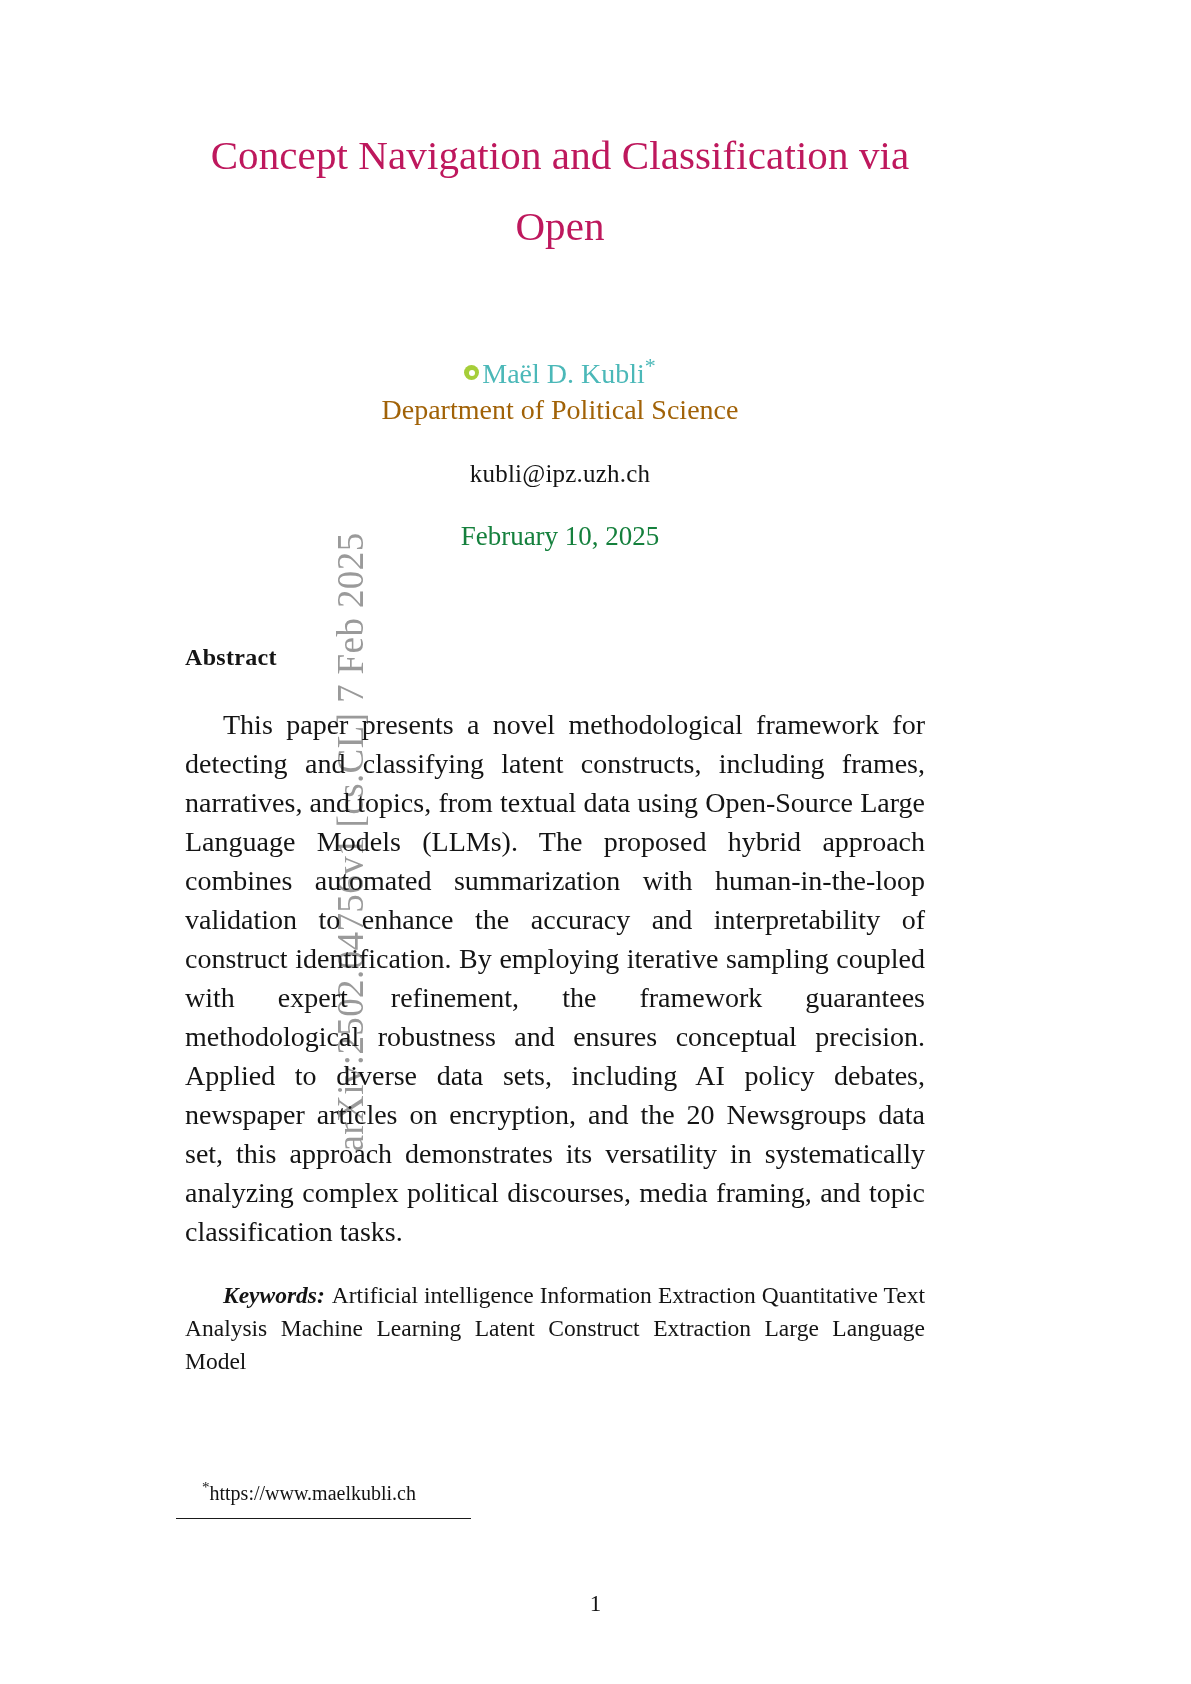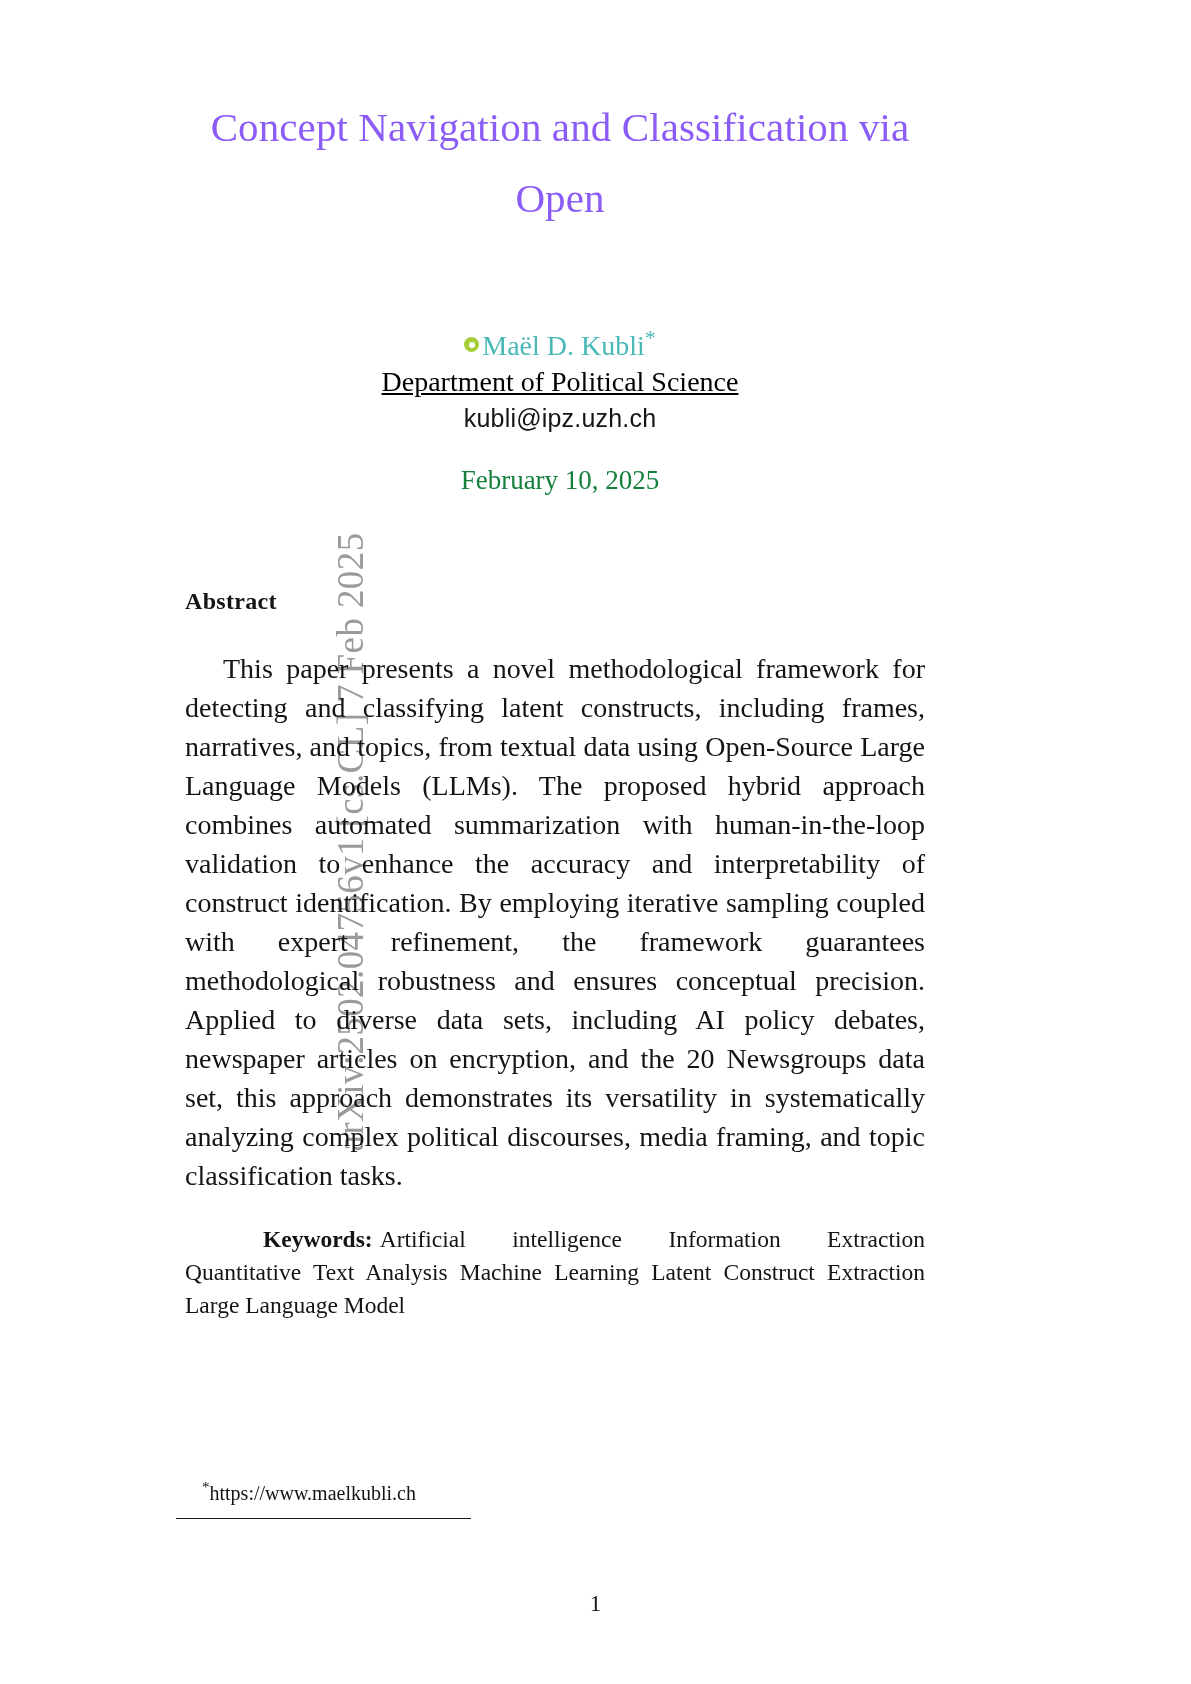--- a/index.html
+++ b/index.html
@@ -49,27 +49,27 @@
   .content {
     position: absolute;
     left: 176px;
     top: 0;
     width: 768px;
     height: 100%;
   }
 
   .title {
     margin: 0;
-    padding-top: 92px;
+    padding-top: 120px;
     font-size: 41px;
     font-weight: 400;
     line-height: 1.72;
     text-align: center;
     letter-spacing: 0.1px;
-    color: #8b5cf6;
+    color: #be185d;
   }
   .title .line {
     display: block;
   }
 
   .authorblock {
     margin-top: 96px;
     text-align: center;
   }
 
@@ -105,29 +105,29 @@
   .author-star {
     color: #4bb8b8;
     font-size: 22px;
     vertical-align: super;
     line-height: 0;
   }
 
   .affil {
     font-size: 28px;
     line-height: 1.33;
-    color: #000000;
-    text-decoration: underline;
+    color: #a16207;
   }
   .email {
-    font-family: Liberation Sans, sans-serif;
+    font-family: Liberation Serif, serif;
     font-size: 25px;
     line-height: 1.45;
     letter-spacing: 0.2px;
     color: #141414;
+    margin-top: 28px;
   }
   .date {
     margin-top: 28px;
     font-size: 27px;
     color: #15803d;
   }
 
   
   .abstract-wrap {
     margin-top: 92px;
@@ -153,22 +153,22 @@
   .keywords {
     margin-top: 21px;
     font-size: 23.5px;
     line-height: 1.395;
     text-align: justify;
     text-indent: 38px;
     color: #141414;
   }
   .keywords-label {
     font-weight: bold;
+    font-style: italic;
     margin-right: 7px;
-    margin-left: 40px;
   }
 
   
   .footnote-rule {
     position: absolute;
     left: 176px;
     top: 1518px;
     width: 295px;
     height: 0;
     border-top: 1.6px solid #1a1a1a;

